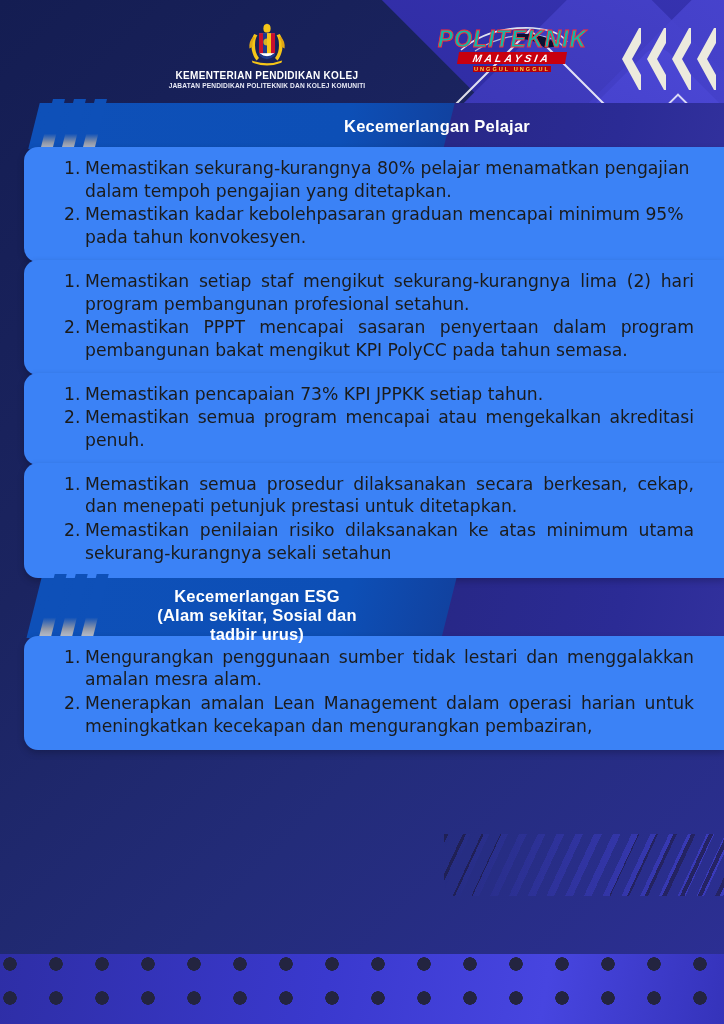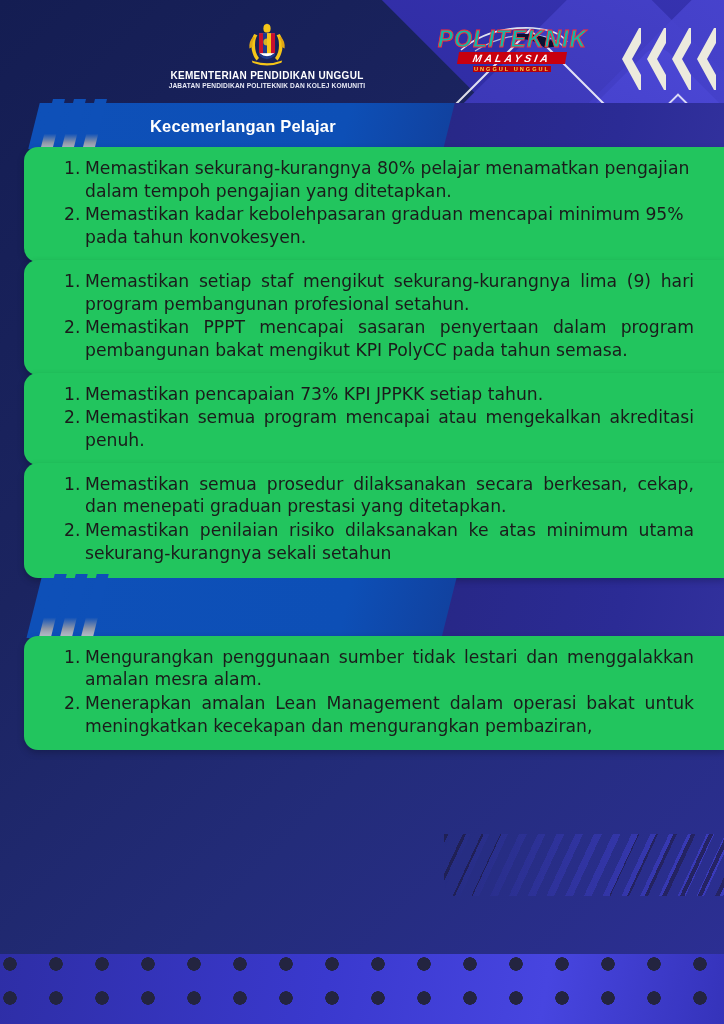--- a/index.html
+++ b/index.html
@@ -99,27 +99,27 @@
                background:linear-gradient(90deg,#0e50b8 0%,#0d4fb6 75%,#1142a0 100%); }
   .banner-tail { position:absolute; left:370px; right:-40px; top:0; bottom:0;
                background:linear-gradient(90deg,#272784 0%,#2b2b95 60%,#33329f 100%);
                transform:skewX(-14deg); z-index:-1; }
   .stripes { position:absolute; left:12px; top:-4px; height:56px; width:66px;
              transform:skewX(-14deg); display:flex; gap:9px; }
   .stripe { width:12px; height:100%;
             background:linear-gradient(180deg,#0e50b8 0%,#0e50b8 62%,#8e96a8 78%,#e9ecf2 100%); }
   .banner-text { position:relative; z-index:4; color:#fff; font-weight:bold;
                  font-size:16.5px; padding-left:116px; line-height:46px;
-                 letter-spacing:.2px; white-space:nowrap; }
+                 letter-spacing:.2px; white-space:nowrap;text-align:center; }
   .banner.tall { height:60px; }
   .banner.tall .stripes { height:70px; }
   .banner.tall .banner-text { line-height:1.18; padding-top:9px; white-space:normal;
                               width:330px; }
 
-  .card { position:relative; background:#22c55e; margin-left:24px;
+  .card { position:relative; background:#3b82f6; margin-left:24px;
           border-top-left-radius:14px; border-bottom-left-radius:14px;
           padding:10px 30px 12px 40px; margin-top:-2px;
           box-shadow:0 3px 7px rgba(0,0,0,.22); }
   ol { list-style:none; counter-reset:li; }
   ol li { counter-increment:li; position:relative; padding-left:21px;
           font-size:17.2px; line-height:1.32; color:#1b1b1b; margin-bottom:1px;
           font-family:"DejaVu Sans", sans-serif; }
   ol li:before { content:counter(li) "."; position:absolute; left:0; top:0; }
   ol li.just { text-align:justify; }
 </style>
@@ -177,21 +177,21 @@
         <path d="M94 36 Q106 48 104 66 L96 62 Q98 48 90 40 Z" fill="#e0a714"></path>
         <path d="M40 28 H80 V78 Q60 96 40 78 Z" fill="#fff" stroke="#1b2a6b" stroke-width="2"></path>
         <rect x="40" y="28" width="10" height="50" fill="#c8102e"></rect>
         <rect x="50" y="28" width="10" height="50" fill="#1b3a8f"></rect>
         <rect x="60" y="28" width="10" height="50" fill="#f5c518"></rect>
         <rect x="70" y="28" width="10" height="50" fill="#c8102e"></rect>
         <path d="M40 78 Q60 96 80 78 L80 84 Q60 102 40 84 Z" fill="#1b3a8f"></path>
         <ellipse cx="60" cy="50" rx="9" ry="9" fill="#f5c518" opacity=".85"></ellipse>
         <path d="M22 96 Q60 110 98 96 L96 102 Q60 116 24 102 Z" fill="#f5c518"></path>
       </svg>
-      <div class="min-l1">KEMENTERIAN PENDIDIKAN UNGGUL</div>
+      <div class="min-l1">KEMENTERIAN PENDIDIKAN KOLEJ</div>
       <div class="min-l2">JABATAN PENDIDIKAN POLITEKNIK DAN KOLEJ KOMUNITI</div>
     </div>
 
     <div class="polilogo">
       <svg class="poli-sw" width="112" height="30" viewBox="0 0 112 30">
         <path d="M2 26 Q30 2 74 4 Q100 6 108 18" stroke="#dfe3f0" stroke-width="1.6" fill="none"></path>
         <path d="M16 27 Q44 9 76 11 Q96 13 104 22" stroke="#b9c0d8" stroke-width="1.2" fill="none"></path>
         <path d="M58 10 Q84 8 100 22 L86 24 Q74 14 58 15 Z" fill="#0a1030"></path>
       </svg>
       <div class="poli-word">POLITEKNIK</div>
@@ -217,51 +217,52 @@
       <div class="card">
         <ol>
           <li>Memastikan sekurang-kurangnya 80% pelajar menamatkan pengajian dalam tempoh pengajian yang ditetapkan.</li>
           <li>Memastikan kadar kebolehpasaran graduan mencapai minimum 95% pada tahun konvokesyen.</li>
         </ol>
       </div>
     </div>
     <div class="section">
       <div class="card">
         <ol>
-          <li class="just">Memastikan setiap staf mengikut sekurang-kurangnya lima (9) hari program pembangunan profesional setahun.</li>
+          <li class="just">Memastikan setiap staf mengikut sekurang-kurangnya lima (2) hari program pembangunan profesional setahun.</li>
           <li class="just">Memastikan PPPT mencapai sasaran penyertaan dalam program pembangunan bakat mengikut KPI PolyCC pada tahun semasa.</li>
         </ol>
       </div>
     </div>
     <div class="section">
       <div class="card">
         <ol>
           <li class="just">Memastikan pencapaian 73% KPI JPPKK setiap tahun.</li>
           <li class="just">Memastikan semua program mencapai atau mengekalkan akreditasi penuh.</li>
         </ol>
       </div>
     </div>
     <div class="section">
       <div class="card">
         <ol>
-          <li class="just">Memastikan semua prosedur dilaksanakan secara berkesan, cekap, dan menepati graduan prestasi yang ditetapkan.</li>
+          <li class="just">Memastikan semua prosedur dilaksanakan secara berkesan, cekap, dan menepati petunjuk prestasi untuk ditetapkan.</li>
           <li class="just">Memastikan penilaian risiko dilaksanakan ke atas minimum utama sekurang-kurangnya sekali setahun</li>
         </ol>
       </div>
     </div>
     <div class="section">
       <div class="banner tall">
         <div class="banner-tail"></div>
         <div class="banner-bg short"></div>
         <div class="stripes">
           <div class="stripe"></div>
           <div class="stripe"></div>
           <div class="stripe"></div>
         </div>
+        <div class="banner-text">Kecemerlangan ESG (Alam sekitar, Sosial dan tadbir urus)</div>
       </div>
       <div class="card">
         <ol>
           <li class="just">Mengurangkan penggunaan sumber tidak lestari dan menggalakkan amalan mesra alam.</li>
-          <li class="just">Menerapkan amalan Lean Management dalam operasi bakat untuk meningkatkan kecekapan dan mengurangkan pembaziran,</li>
+          <li class="just">Menerapkan amalan Lean Management dalam operasi harian untuk meningkatkan kecekapan dan mengurangkan pembaziran,</li>
         </ol>
       </div>
     </div>
   </div>
 
 </body></html>

